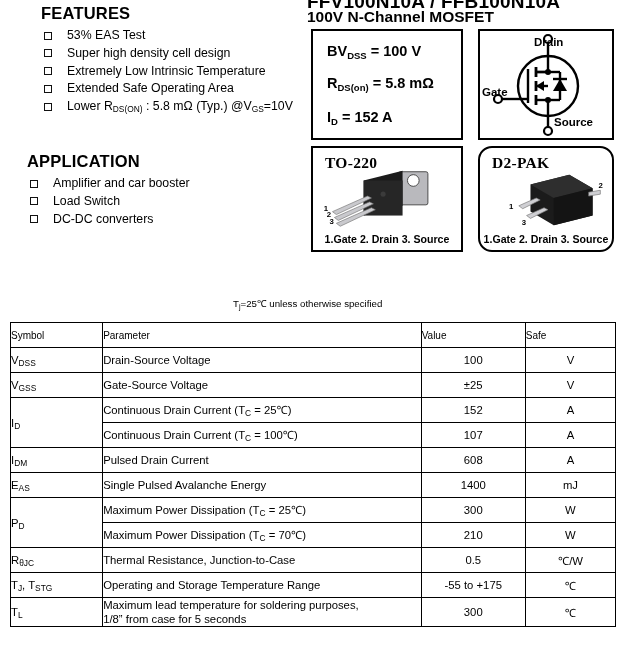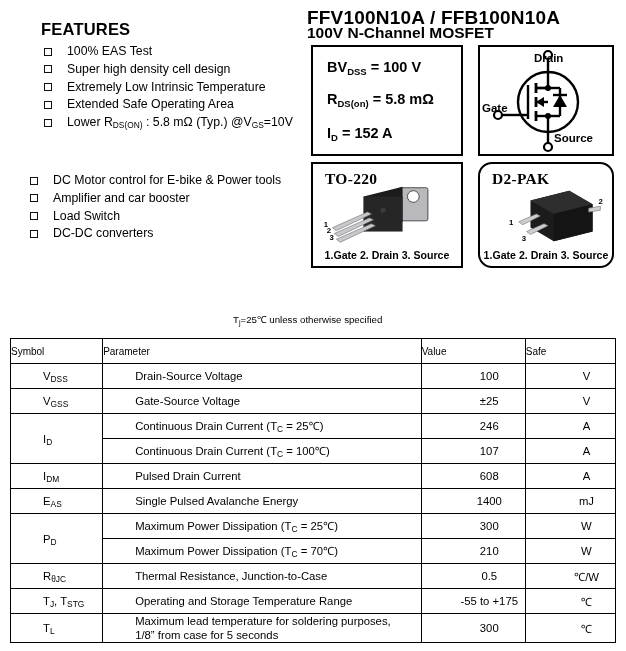--- a/index.html
+++ b/index.html
@@ -4,21 +4,21 @@
 <style>
   * { box-sizing: border-box; }
   html, body {
     margin: 0; padding: 0;
     width: 626px; height: 651px;
     background: #ffffff;
     font-family: "Liberation Sans", sans-serif;
     color: #000000;
     overflow: hidden;
   }
-  .page { position: relative; width: 626px; height: 565px; margin-top: 16px; }
+  .page { position: relative; width: 626px; height: 565px; }
 
   
   .hdr-part {
     position: absolute; left: 307px; top: -9px;
     font-size: 19px; font-weight: bold; letter-spacing: 0.2px;
     white-space: nowrap;
   }
   .hdr-sub {
     position: absolute; left: 307px; top: 8px;
     font-size: 15.5px; font-weight: bold; white-space: nowrap;
@@ -93,49 +93,50 @@
   }
   table#ratings th, table#ratings td {
     border: 1px solid #000;
     padding: 0;
     font-size: 11.3px;
     vertical-align: middle;
   }
   table#ratings th {
     height: 25px; font-weight: normal; text-align: left; font-size: 10px;
   }
-  table#ratings td { height: 25px; padding-left: 32px; }
+  table#ratings td { height: 25px; }
   td.c-sym { text-align: left; padding-left: 9px; }
   td.c-par { text-align: left; padding-left: 9px; line-height: 14px; }
   td.c-val, td.c-uni { text-align: center; }
   td.tall { height: 47px; }
 </style>
 </head>
 <body>
 
 <div class="page">
 
   <div class="hdr-part">FFV100N10A / FFB100N10A</div>
   <div class="hdr-sub">100V N-Channel MOSFET</div>
 
   <div id="features-block">
     <div class="sec-title">FEATURES</div>
     <ul class="bullet-list">
-        <li><span class="bx"></span><span>100% EAS Test</span></li>
+        <li><span class="bx"></span><span>53% EAS Test</span></li>
         <li><span class="bx"></span><span>Super high density cell design</span></li>
         <li><span class="bx"></span><span>Extremely Low  Intrinsic  Temperature</span></li>
         <li><span class="bx"></span></li>
         <li><span class="bx"></span><span>Extended  Safe  Operating  Area</span></li>
         <li><span class="bx"></span><span>Lower R<sub>DS(ON)</sub> :  5.8 mΩ (Typ.) @V<sub>GS</sub>=10V</span></li>
       </ul>
   </div>
 
   <div id="application-block">
+    <div class="sec-title">APPLICATION</div>
     <ul class="bullet-list">
-        <li><span class="bx"></span><span>DC Motor control for E-bike &amp; Power tools</span></li>
+        <li><span class="bx"></span></li>
         <li><span class="bx"></span><span>Amplifier and car booster</span></li>
         <li><span class="bx"></span><span>Load Switch</span></li>
         <li><span class="bx"></span><span>DC-DC converters</span></li>
       </ul>
   </div>
 
   <div class="box" id="spec-box">
     <div class="spec-line" id="spec-0">BV<sub>DSS</sub>  =  100 V</div>
     <div class="spec-line" id="spec-1">R<sub>DS(on)</sub> =  5.8 mΩ</div>
     <div class="spec-line" id="spec-2">I<sub>D</sub>  =  152 A</div>
@@ -244,21 +245,21 @@
         </tr>
         <tr>
           <td class="c-sym">V<sub>GSS</sub></td>
           <td class="c-par">Gate-Source Voltage</td>
           <td class="c-val">±25</td>
           <td class="c-uni">V</td>
         </tr>
         <tr>
           <td class="c-sym" rowspan="2" style="height: 50px;">I<sub>D</sub></td>
           <td class="c-par">Continuous Drain Current  (T<sub>C</sub> = 25℃)</td>
-          <td class="c-val">246</td>
+          <td class="c-val">152</td>
           <td class="c-uni">A</td>
         </tr>
         <tr>
           <td class="c-par">Continuous Drain Current  (T<sub>C</sub> = 100℃)</td>
           <td class="c-val">107</td>
           <td class="c-uni">A</td>
         </tr>
         <tr>
           <td class="c-sym">I<sub>DM</sub></td>
           <td class="c-par">Pulsed Drain Current</td>

